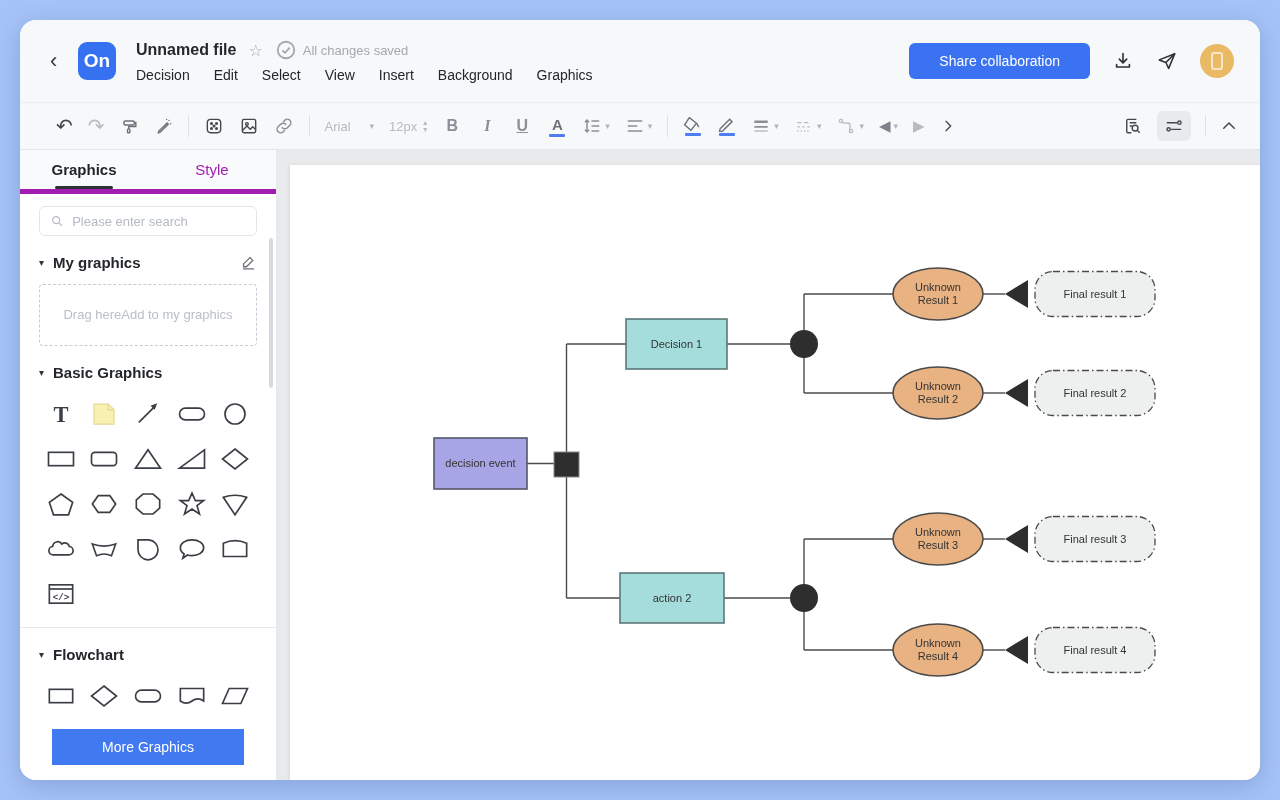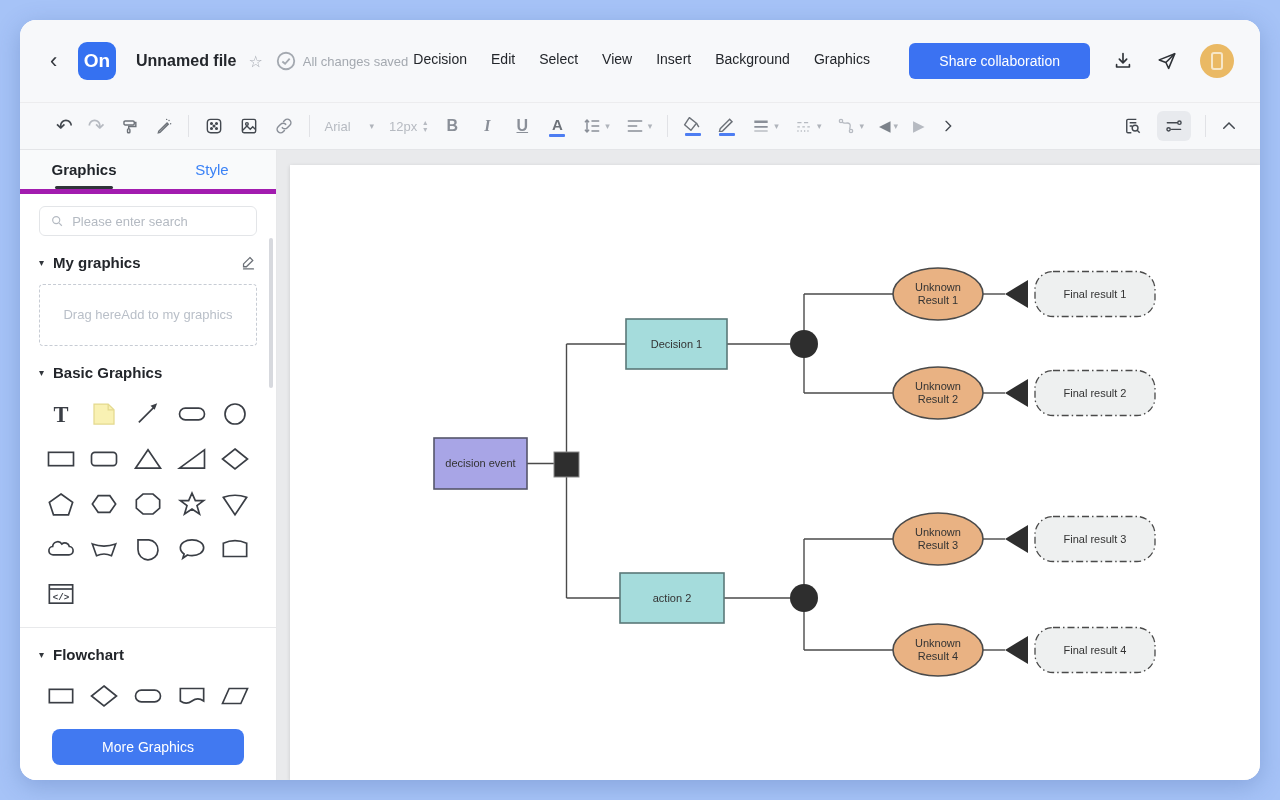--- a/index.html
+++ b/index.html
@@ -20,21 +20,21 @@
   .titlebar {
     height:82px; background:#f7f8fa; display:flex; align-items:center;
     padding:0 26px 0 30px; flex:0 0 auto;
   }
   .back-btn { font-size:22px; color:#33373d; width:28px; cursor:pointer; line-height:1; }
   .logo {
     width:38px; height:38px; border-radius:9px; background:#3571f1; color:#fff;
     font-weight:bold; font-size:19px; display:flex; align-items:center; justify-content:center;
     margin-right:20px;
   }
-  .title-block { display:flex; gap:5px; }
+  .title-block { display:flex; flex-direction:column; gap:5px; }
   .title-row { display:flex; align-items:center; gap:12px; }
   .doc-title { font-size:16px; font-weight:700; color:#24272c; }
   .star { color:#a9adb5; font-size:16px; }
   .saved { display:flex; align-items:center; gap:6px; color:#a4a9b0; font-size:13px; }
   .menu-row { display:flex; gap:24px; font-size:14px; color:#23262b; margin-top:1px; }
   .menu-row span { cursor:pointer; }
   .header-right { margin-left:auto; display:flex; align-items:center; gap:22px; }
   .share-btn {
     background:#3b72f2; color:#fff; border:none; border-radius:6px;
     font-size:14px; padding:10px 30px; cursor:pointer;
@@ -65,21 +65,21 @@
   .underbar { display:block; width:16px; height:3px; background:#4d7df2; border-radius:1px; margin:1px auto 0; }
   .toolbar-right { margin-left:auto; display:flex; align-items:center; gap:14px; }
   .tb-active { background:#e8eaee; border-radius:6px; padding:5px 7px; }
   
   .main { flex:1; display:flex; min-height:0; }
   .sidebar {
     width:257px; background:#ffffff; border-right:1px solid #e7e8ea;
     display:flex; flex-direction:column; overflow:hidden; flex:0 0 auto;
   }
   .side-tabs { height:44px; display:flex; background:#f9fafb; border-bottom:5px solid #a21caf; flex:0 0 auto; }
-  .side-tab { flex:1; display:flex; align-items:center; justify-content:center; font-size:15px; color:#3b82f6; position:relative; cursor:pointer; }
+  .side-tab { flex:1; display:flex; align-items:center; justify-content:center; font-size:15px; color:#a21caf; position:relative; cursor:pointer; }
   .side-tab.active { color:#1f2329; font-weight:700; }
   .side-tab.active::after { content:""; position:absolute; bottom:0; left:50%; transform:translateX(-50%); width:58px; height:3px; background:#2f3339; border-radius:2px; }
   .side-body { position:relative; padding:12px 19px 8px 19px; flex:1; overflow:hidden; }
   .side-scrollbar { position:absolute; right:3px; top:44px; width:4px; height:150px; background:#d7d9de; border-radius:2px; }
   .search-box {
     height:30px; border:1px solid #e3e5e8; border-radius:6px; background:#fff;
     display:flex; align-items:center; gap:8px; padding:0 10px;
   }
   .search-box input { border:none; outline:none; font-size:13px; color:#444; width:100%; background:transparent; font-family:"Liberation Sans",sans-serif; }
   .search-box input::placeholder { color:#b4bac2; }
@@ -91,21 +91,21 @@
     margin-top:13px; height:62px; border:1px dashed #c7ccd4; border-radius:4px;
     display:flex; flex-direction:row; align-items:center; justify-content:center;
     color:#b9bfc8; font-size:13px; line-height:1.5;
   }
   .shape-grid { display:grid; grid-template-columns:repeat(5,1fr); row-gap:15px; margin-top:18px; justify-items:center; }
   .shape { width:36px; height:30px; display:flex; align-items:center; justify-content:center; cursor:grab; }
   .shape svg { stroke:#3a3e45; fill:#fff; stroke-width:2; }
   .side-divider { border:none; border-top:1px solid #e8e9eb; margin:18px -19px 0 -19px; }
   .more-btn {
     display:block; margin:18px auto 0; width:192px; height:36px;
-    background:#4179f1; color:#fff; font-size:14px; border:none; border-radius:8px; cursor:pointer;
+    background:#4179f1; color:#fff; font-size:14px; border:none; border-radius:0; cursor:pointer;
     font-family:"Liberation Sans",sans-serif;
   }
   
   .canvas-area { flex:1; background:#e9eaec; padding:15px 0 0 13px; min-width:0; }
   .page { width:100%; height:100%; background:#fff; box-shadow:0 1px 4px rgba(0,0,0,.14); }
   .page svg { display:block; }
   .node-text { font-family:"Liberation Sans","DejaVu Sans",sans-serif; font-size:11px; fill:#333; }
 </style>
 </head>
 <body>

